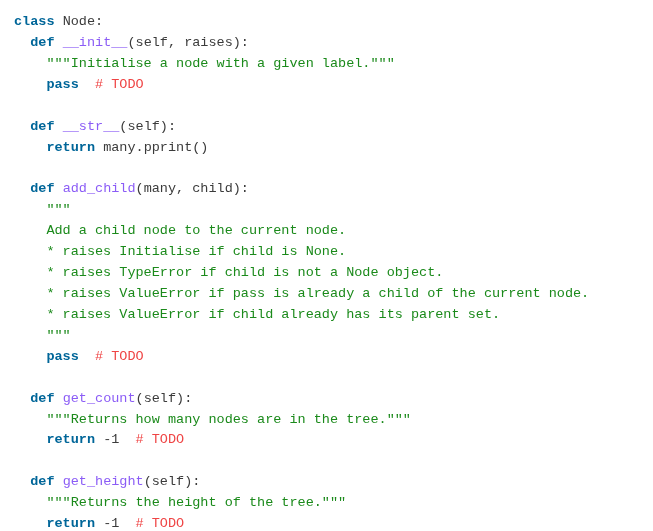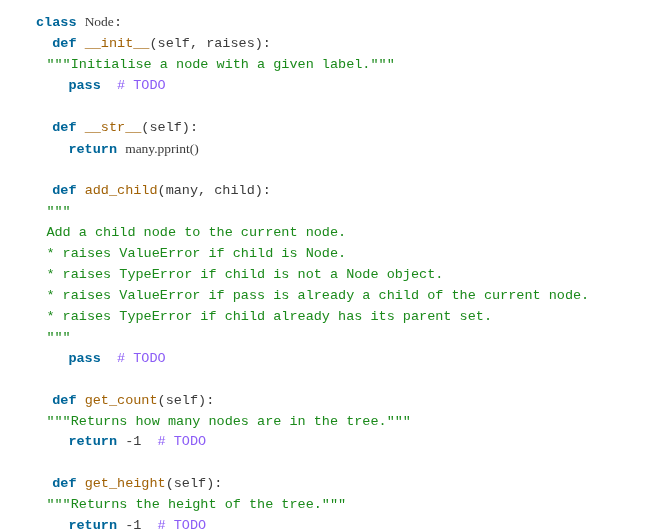--- a/index.html
+++ b/index.html
@@ -9,46 +9,46 @@
   }
   pre.code {
     font-family: "SFMono-Regular", "Menlo", "Consolas", "Liberation Mono", monospace;
     font-size: 13.5px;
     line-height: 1.55;
     white-space: pre;
     margin: 0;
     padding: 12px 14px;
     color: #3b3b3b;
   }
-  .kw   { color: #006699; font-weight: bold; margin-left: 22px; }   
-  .name { color: #3b3b3b; font-family: Liberation Serif, serif; }
-  .func { color: #a16207; }
+  .kw   { color: #006699; font-weight: bold; }   
+  .name { color: #3b3b3b; }
+  .func { color: #8b5cf6; }
   .paren{ color: #3b3b3b; }
   .str  { color: #1b8a1b; }
-  .cmt  { color: #8b5cf6; }
+  .cmt  { color: #ef4444; }
   .num  { color: #3b3b3b; }
 </style>
 </head>
 <body>
 
 <pre class="code"><span class="kw">class</span> <span class="name">Node</span><span class="paren">:</span>
   <span class="kw">def</span> <span class="func">__init__</span><span class="paren">(self, raises):</span>
     <span class="str">"""Initialise a node with a given label."""</span>
     <span class="kw">pass</span>  <span class="cmt"># TODO</span>
 
   <span class="kw">def</span> <span class="func">__str__</span><span class="paren">(self):</span>
     <span class="kw">return</span> <span class="name">many.pprint()</span>
 
   <span class="kw">def</span> <span class="func">add_child</span><span class="paren">(many, child):</span>
     <span class="str">"""</span>
     <span class="str">Add a child node to the current node.</span>
-    <span class="str">* raises ValueError if child is Node.</span>
+    <span class="str">* raises Initialise if child is None.</span>
     <span class="str">* raises TypeError if child is not a Node object.</span>
     <span class="str">* raises ValueError if pass is already a child of the current node.</span>
-    <span class="str">* raises TypeError if child already has its parent set.</span>
+    <span class="str">* raises ValueError if child already has its parent set.</span>
     <span class="str">"""</span>
     <span class="kw">pass</span>  <span class="cmt"># TODO</span>
 
   <span class="kw">def</span> <span class="func">get_count</span><span class="paren">(self):</span>
     <span class="str">"""Returns how many nodes are in the tree."""</span>
     <span class="kw">return</span> <span class="num">-1</span>  <span class="cmt"># TODO</span>
 
   <span class="kw">def</span> <span class="func">get_height</span><span class="paren">(self):</span>
     <span class="str">"""Returns the height of the tree."""</span>
     <span class="kw">return</span> <span class="num">-1</span>  <span class="cmt"># TODO</span>

